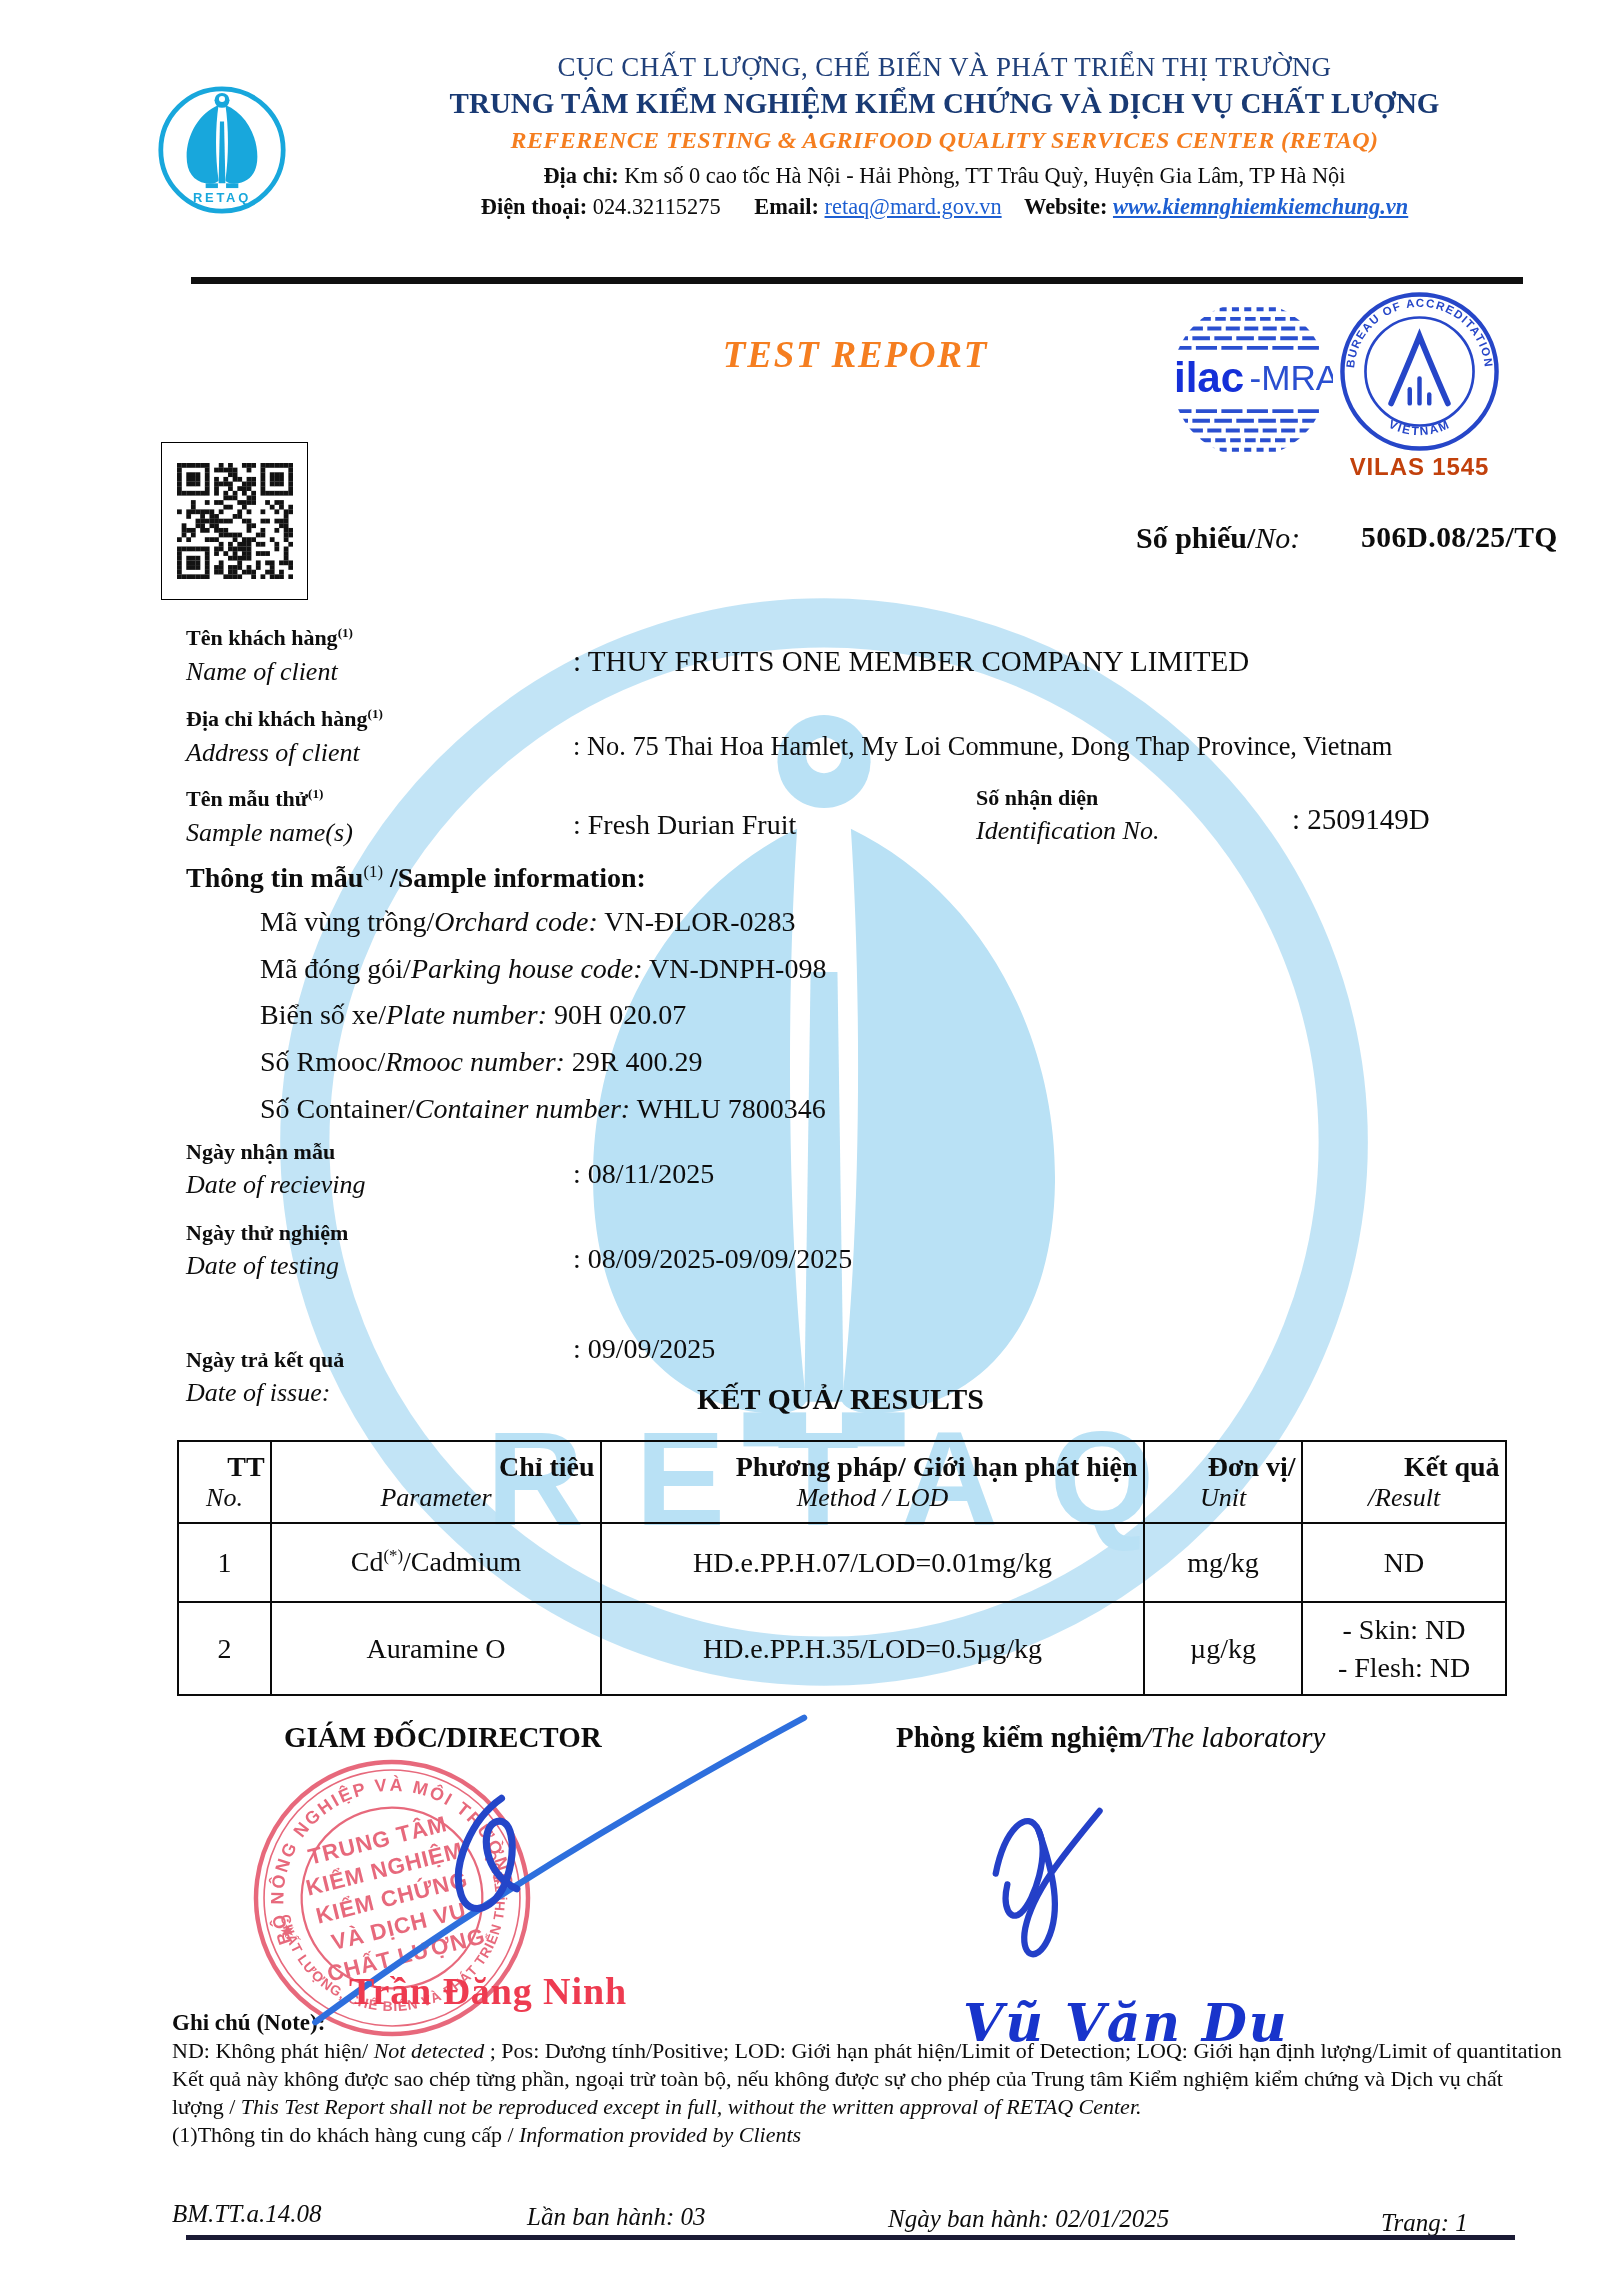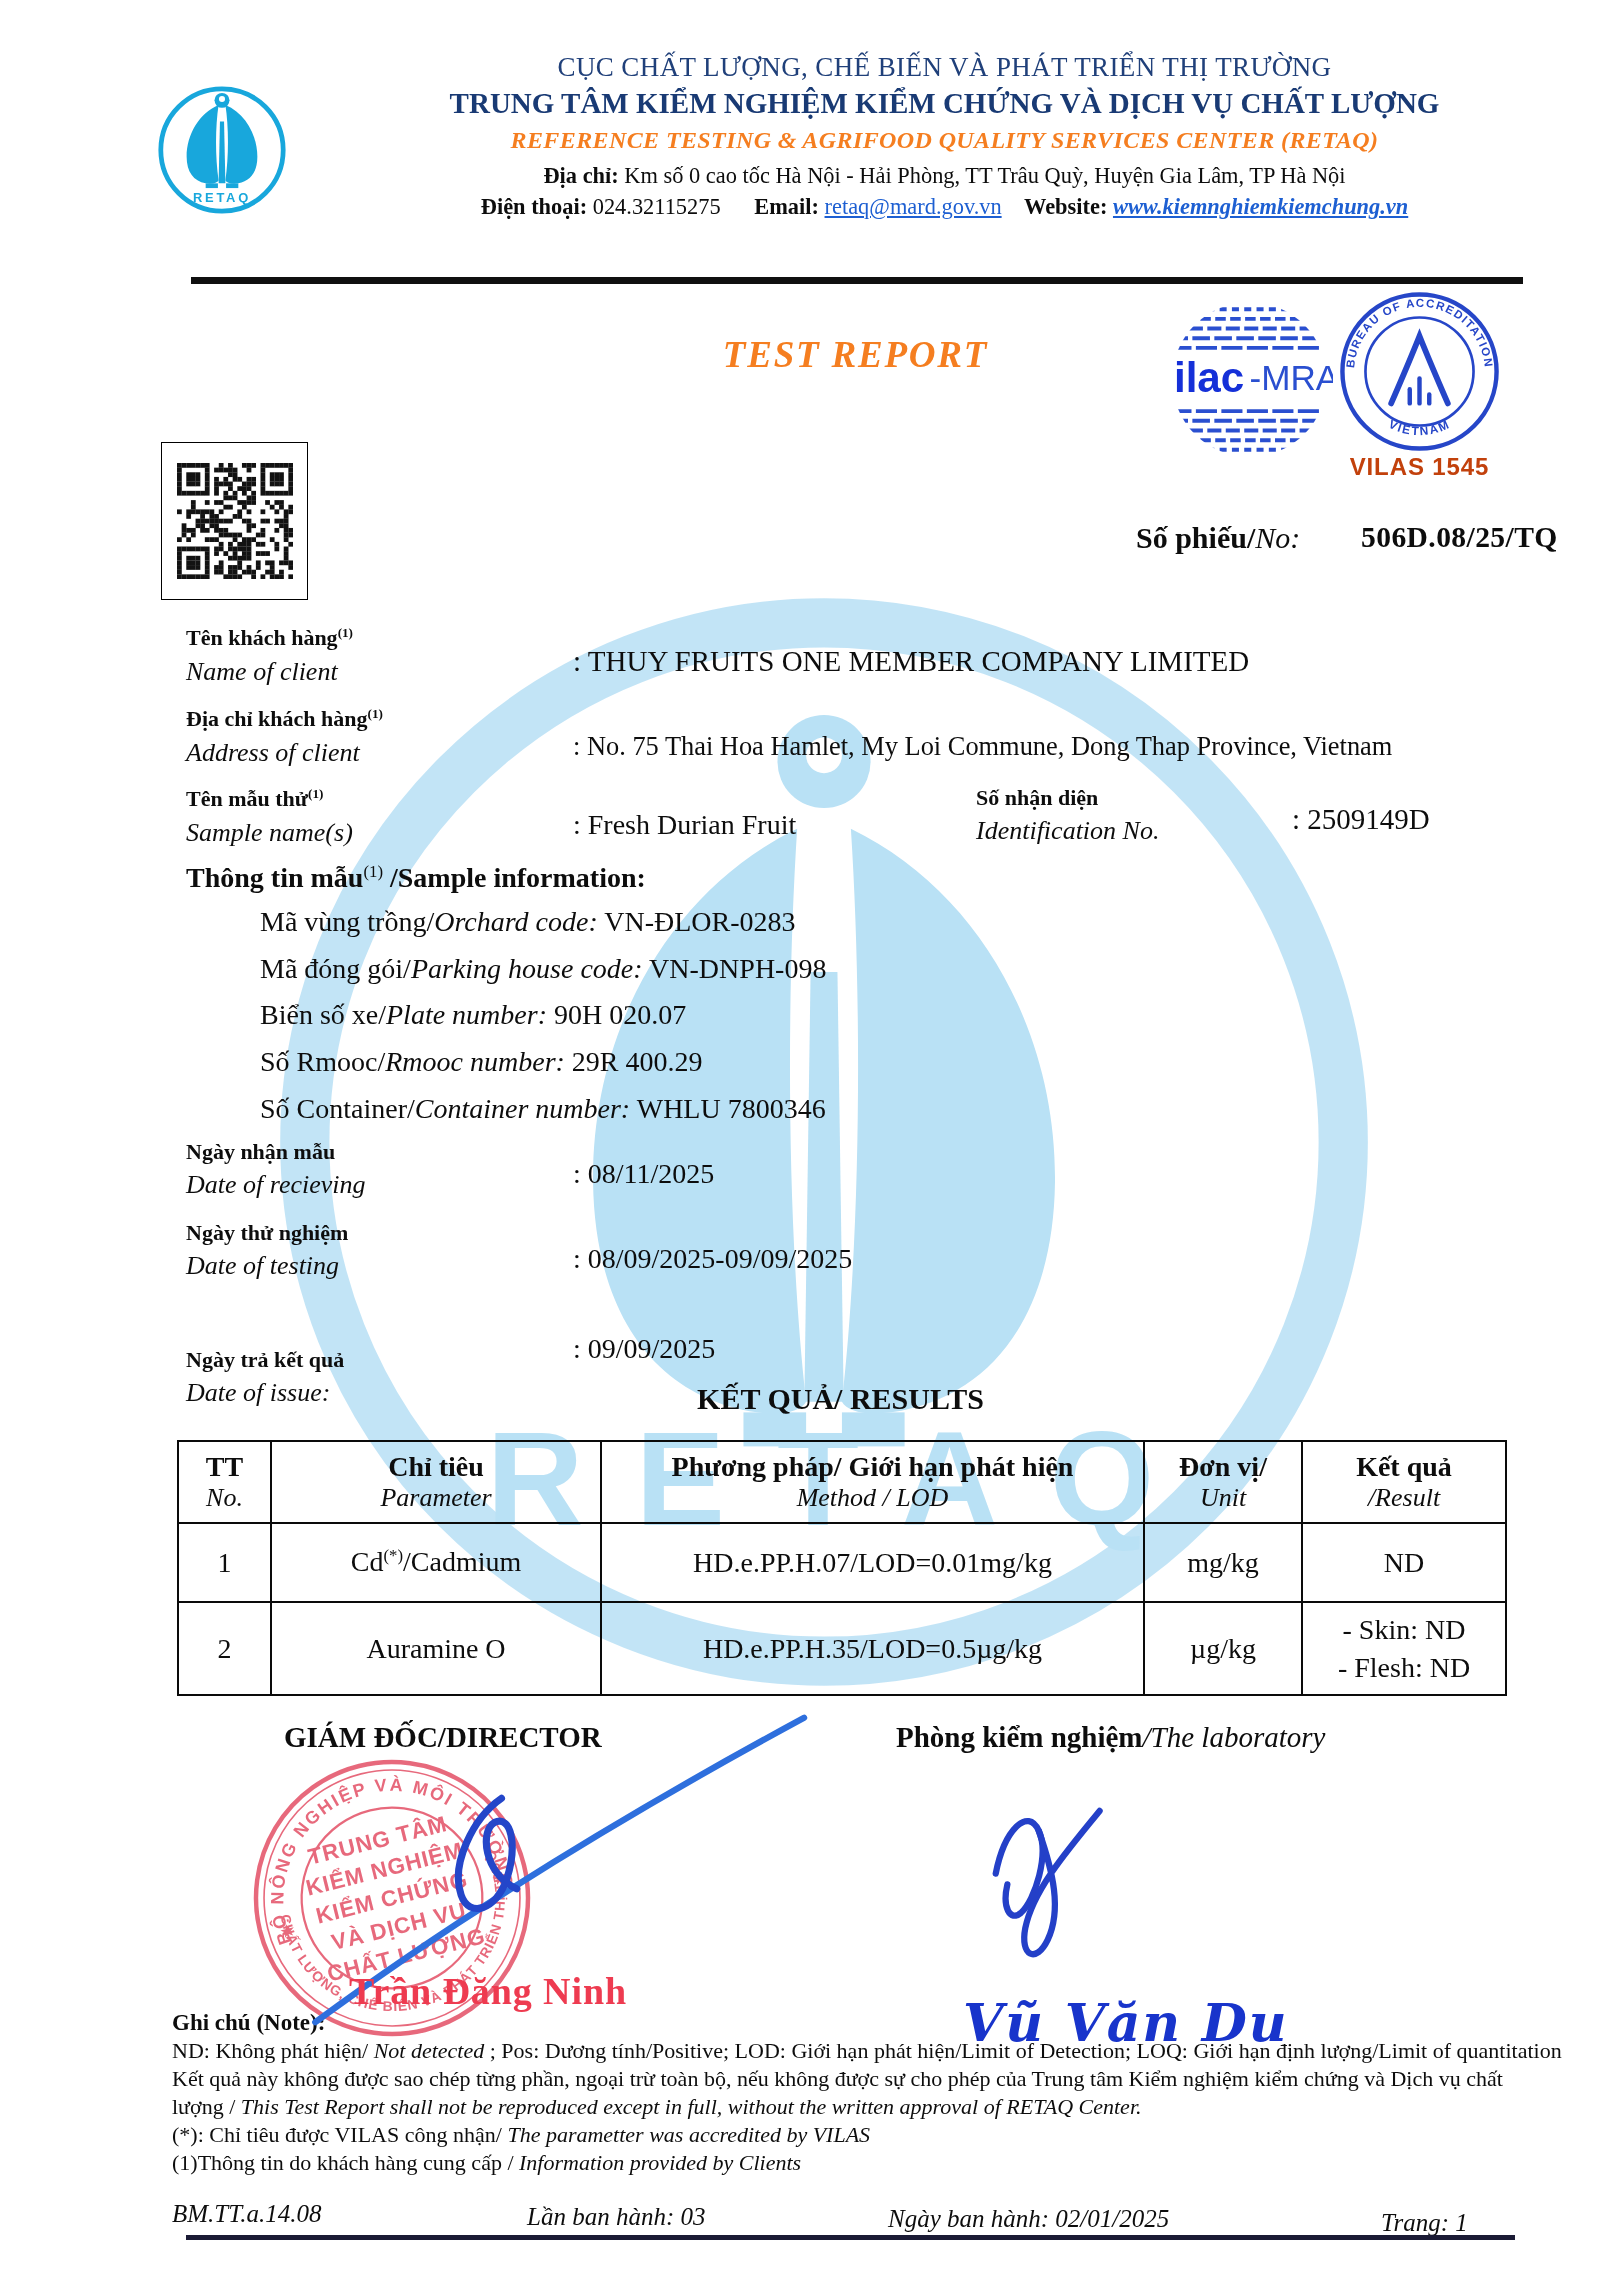--- a/index.html
+++ b/index.html
@@ -37,21 +37,21 @@
   
   .lbl{left:186px;}
   .lbl .vi{font-size:22px;font-weight:700;}
   .lbl .en{font-size:26px;font-style:italic;margin-top:5.4px;}
   .val{font-size:28px;}
   .info-line{left:260px;font-size:28px;}
   .results-heading{left:177px;top:1382px;width:1327px;text-align:center;font-size:30px;}
   
   table.results{position:absolute;left:177px;top:1440px;width:1327px;border-collapse:collapse;table-layout:fixed;background:transparent;}
   table.results th,table.results td{border:2.7px solid #0a0a0a;padding:1.8px 5.4px;vertical-align:middle;text-align:center;}
-  table.results .vn{font-size:28px;font-weight:700;}
+  table.results .vn{font-size:28px;font-weight:700;text-align:right;}
   table.results .en{font-size:26px;font-style:italic;font-weight:400;}
   table.results td{font-size:28px;}
   td.cell-left{text-align:left;padding-left:12.5px;}
   .result-two{font-size:26px;text-align:left;padding-left:5.4px;line-height:1.35;}
   
   .sig-head{top:1721px;font-size:29px;}
   .name-red{left:349px;top:1969px;font-size:38px;font-weight:700;color:#ee3b50;letter-spacing:0.9px;}
   .name-blue{left:963px;top:1992px;font-size:52px;font-weight:700;font-style:italic;color:#1834cb;
              font-family:"DejaVu Serif","Liberation Serif",serif;letter-spacing:1.8px;}
   
@@ -606,21 +606,20 @@
   <path d="M 1160,2044 C 1176,2090 1186,2132 1170,2166 C 1157,2193 1139,2184 1145,2153 C 1153,2112 1190,2068 1228,2022" fill="none" stroke="#2440c8" stroke-width="7" stroke-linecap="round"></path>
 </svg>
 
 <div class="abs z5 name-red">Trần Đăng Ninh</div>
 <div class="abs z5 name-blue">Vũ Văn Du</div>
 
 <div class="abs z2 notes">
   <div class="note-head rich"><span class="seg-b">Ghi chú </span><span class="seg-bi">(Note):</span></div>
   <div class="note-line rich"><span>ND: Không phát hiện/ </span><span class="seg-i">Not detected</span><span> ; Pos: Dương tính/Positive; LOD: Giới hạn phát hiện/Limit of Detection; LOQ: Giới hạn định lượng/Limit of quantitation</span></div>
   <div class="note-wrap" style="width:1357px;"><span>Kết quả này không được sao chép từng phần, ngoại trừ toàn bộ, nếu không được sự cho phép của Trung tâm Kiểm nghiệm kiểm chứng và Dịch vụ chất lượng / </span><span class="seg-i">This Test Report shall not be reproduced except in full, without the written approval of RETAQ Center.</span></div>
-  <div class="note-line rich"><span>(*): Chỉ tiêu được VILAS công nhận/ </span><span class="seg-i">The parametter was accredited by VILAS</span></div>
   <div class="note-line rich"><span>(1)Thông tin do khách hàng cung cấp / </span><span class="seg-i">Information provided by Clients</span></div>
 </div>
 
 <div class="abs z2 footer-item" style="left:172px;top:2200px;">BM.TT.a.14.08</div>
 <div class="abs z2 footer-item" style="left:527px;top:2203px;">Lần ban hành: 03</div>
 <div class="abs z2 footer-item" style="left:888px;top:2205px;">Ngày ban hành: 02/01/2025</div>
 <div class="abs z2 footer-item" style="left:1381px;top:2209px;">Trang: 1</div>
 <div class="abs z2 rule-bottom"></div>
 
 

